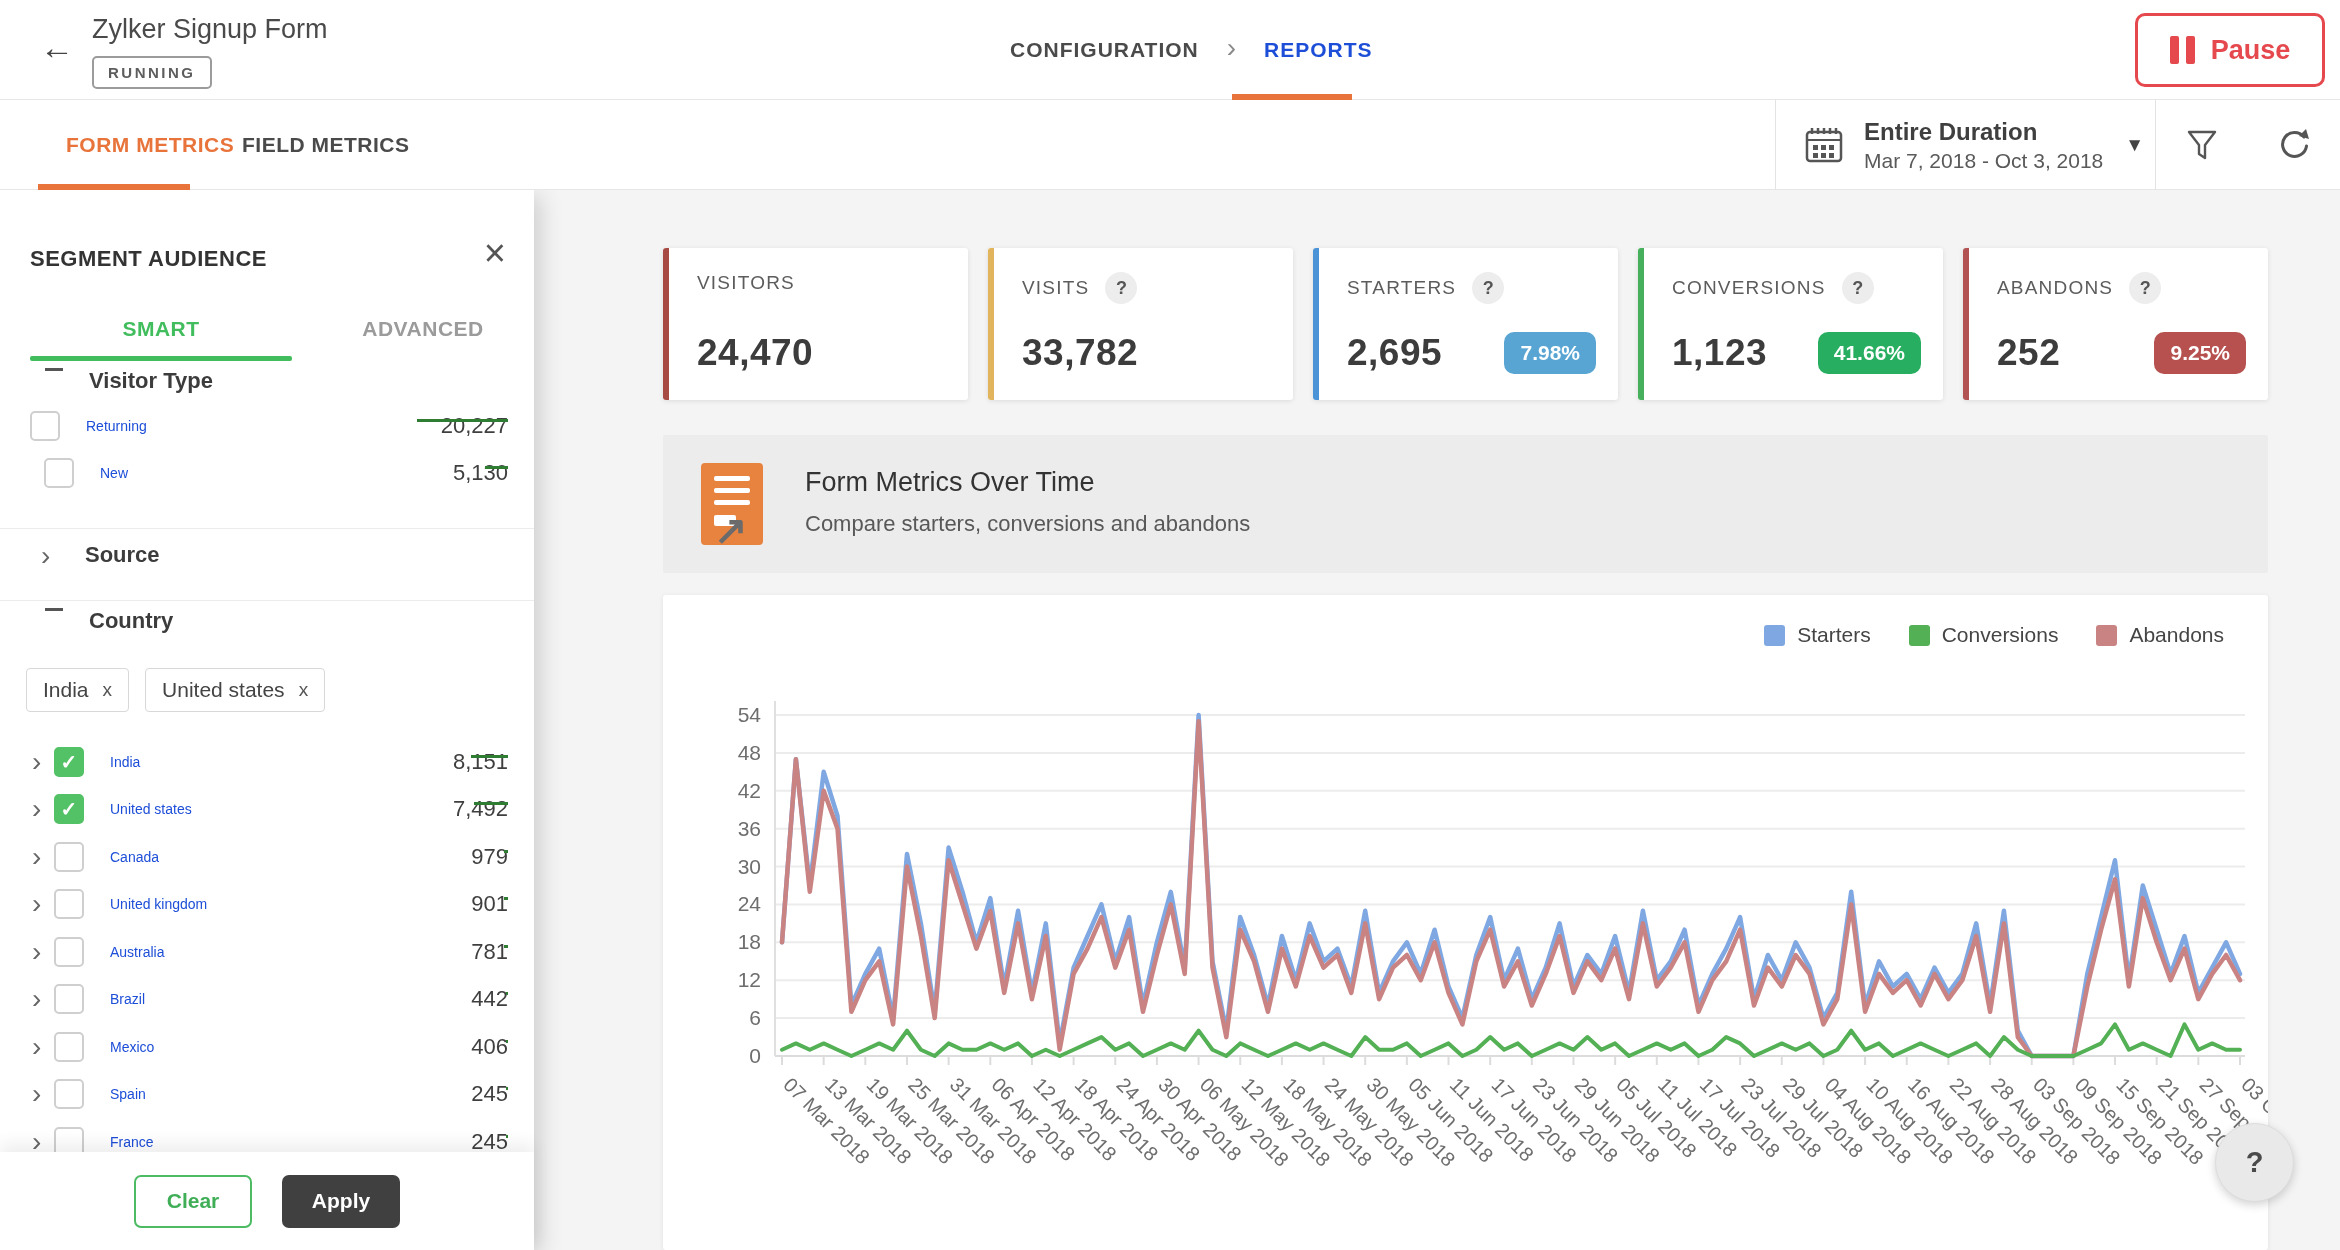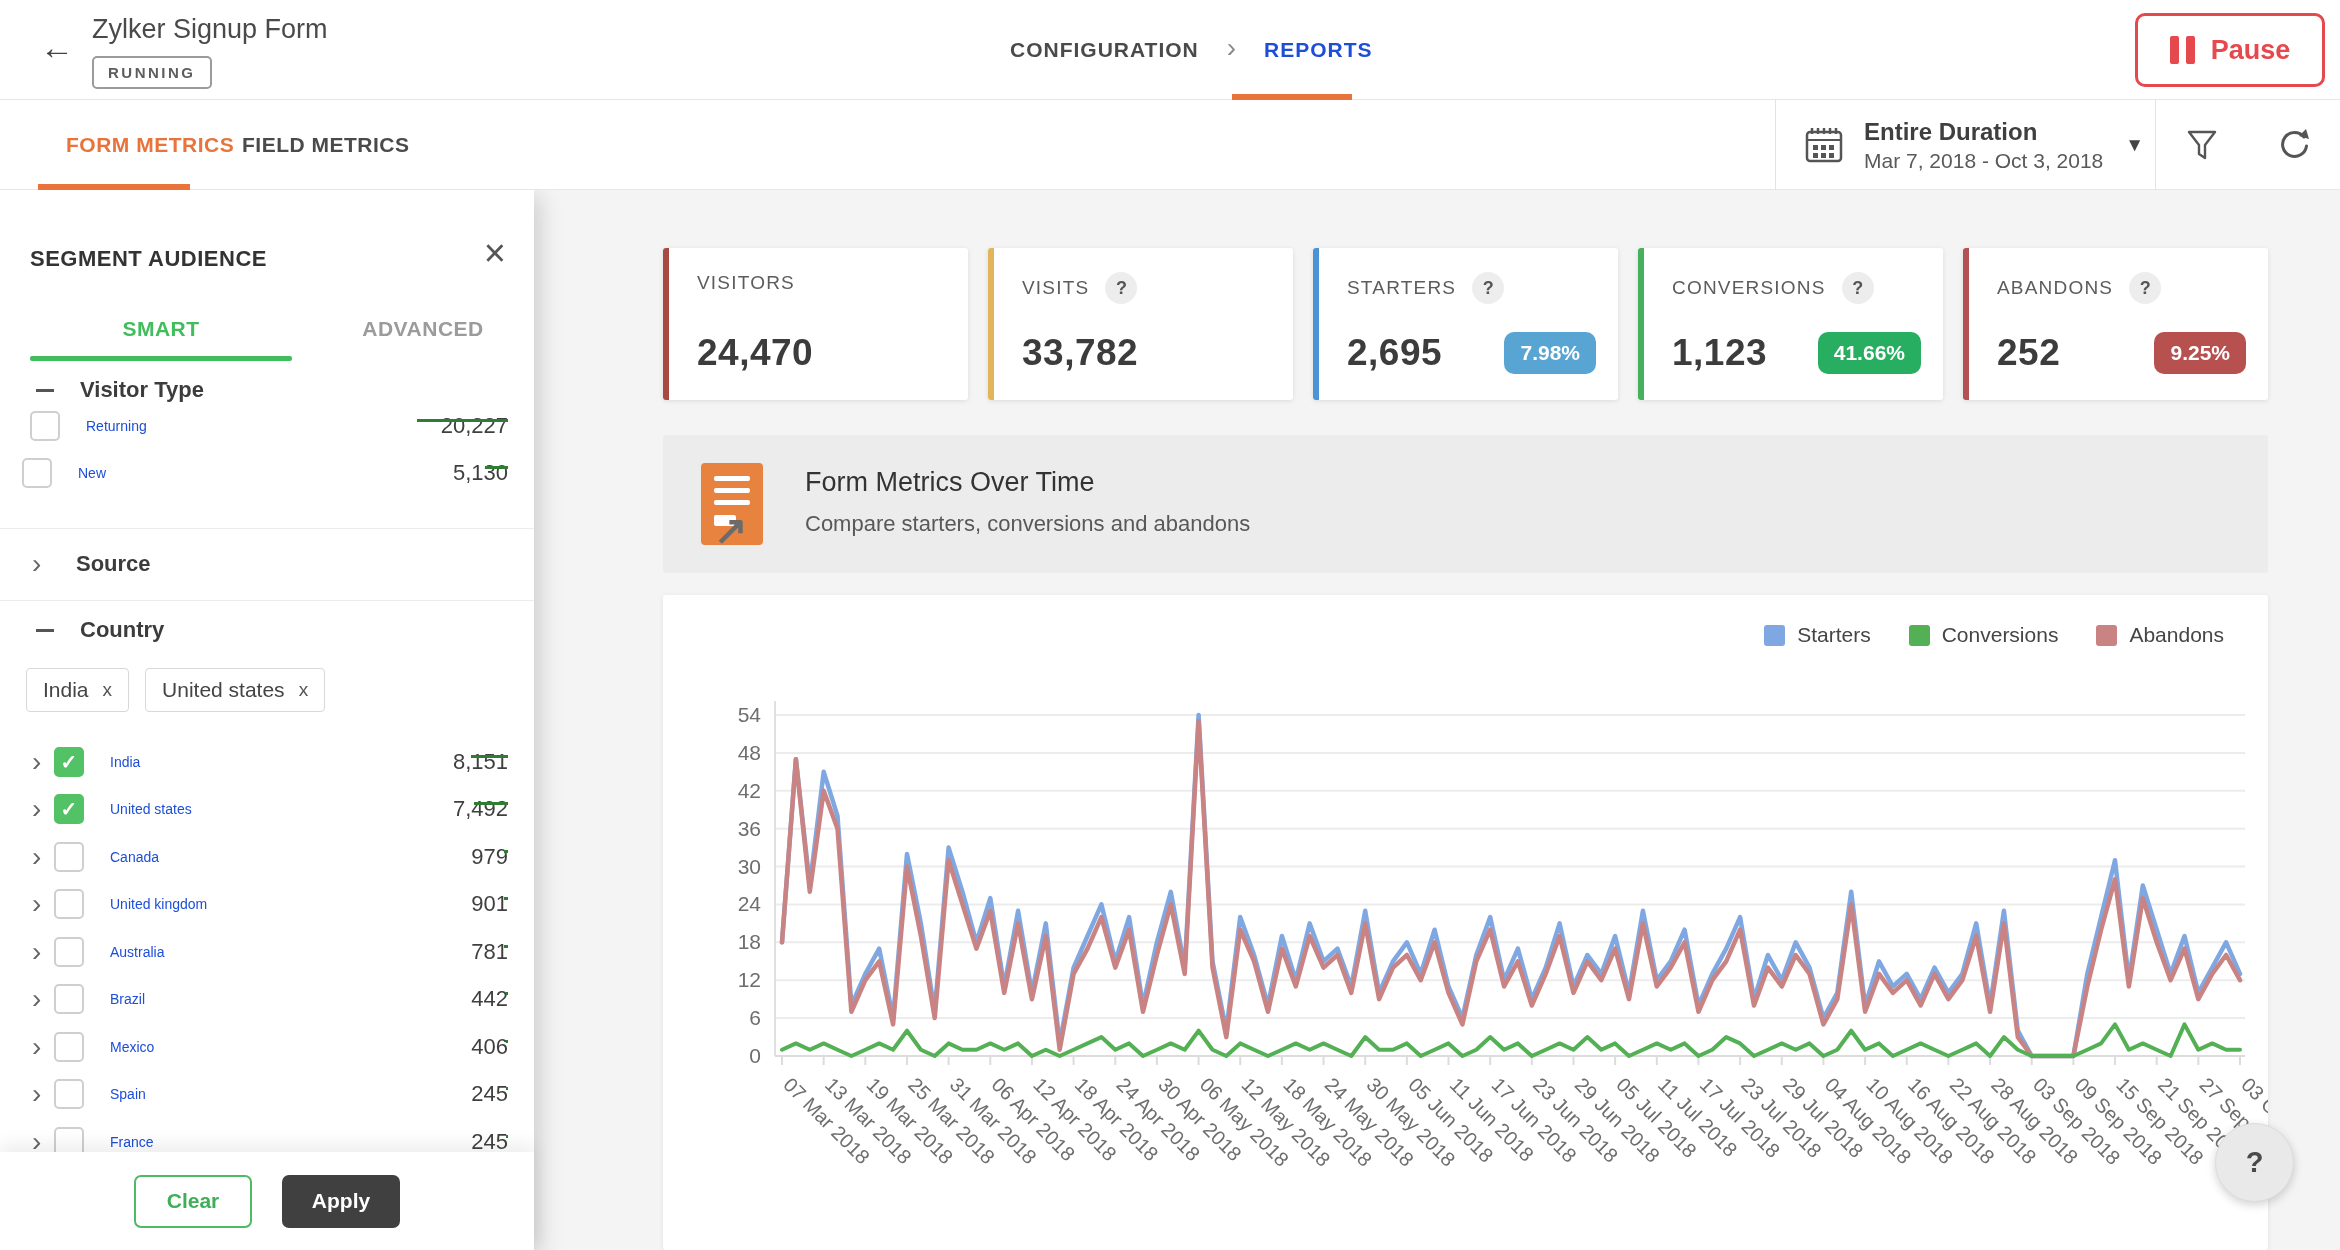--- a/index.html
+++ b/index.html
@@ -37,21 +37,21 @@
   .tool-btn { cursor:pointer; display:flex; align-items:center; justify-content:center; width:50px; height:50px; }
 
   
   .segment-panel { position:absolute; left:0; top:190px; width:534px; height:1060px; background:#fff; box-shadow:6px 6px 22px rgba(0,0,0,.16); z-index:20; }
   .panel-title { position:absolute; left:30px; top:56px; font-size:22px; font-weight:bold; letter-spacing:.5px; color:#333; }
   .panel-close { position:absolute; right:28px; top:44px; font-size:38px; color:#555; cursor:pointer; line-height:1; }
   .seg-tab { position:absolute; top:116px; width:262px; height:46px; display:flex; align-items:center; justify-content:center; font-size:21px; letter-spacing:.5px; font-weight:bold; color:#9b9b9b; cursor:pointer; }
   .seg-tab.smart { left:30px; color:#42bd5d; }
   .seg-tab.advanced { left:292px; }
   .smart-underline { position:absolute; left:30px; top:166px; width:262px; height:5px; background:#42bd5d; border-radius:2px; }
-  .section-head { position:absolute; left:0; width:100%; height:44px; display:flex; align-items:center; cursor:pointer; }
+  .section-head { position:absolute; left:9px; width:100%; height:44px; display:flex; cursor:pointer; }
   .collapse-dash { width:18px; height:3px; background:#555; margin-left:36px; }
   .row-chevron { margin-left:32px; width:22px; font-size:28px; color:#666; line-height:1; }
   .section-label { margin-left:26px; font-size:22px; font-weight:bold; color:#3c3c3c; }
   .divider { position:absolute; left:0; width:100%; border-top:1px solid #ececec; }
   .rows { position:absolute; left:0; width:100%; }
   .seg-row { height:47.5px; display:flex; align-items:center; position:relative; }
   .checkbox { width:30px; height:30px; border:2px solid #cfcfcf; border-radius:5px; background:#fff; flex:none; display:flex; align-items:center; justify-content:center; cursor:pointer; }
   .checkbox.checked { background:#53c165; border-color:#53c165; color:#fff; font-size:20px; font-weight:bold; }
   .seg-row .label { margin-left:26px; font-size:14px; color:#1d4ed8; }
   .valblock { position:absolute; right:26px; top:50%; transform:translateY(-50%); width:120px; text-align:right; }
@@ -169,21 +169,21 @@
   <div class="section-head" style="top:178px">
     <span class="collapse-dash"></span>
     <span class="section-label">Visitor Type</span>
   </div>
   <div class="rows" id="visitor-rows" style="top:212px">
       <div class="seg-row" style="padding-left: 30px;">
         <span class="checkbox"></span>
         <span class="label">Returning</span>
         <span class="valblock"><span class="val">20,227</span><span class="valtrack"><span class="valfill" style="width: 91px;"></span></span></span>
       </div>
-      <div class="seg-row" style="padding-left: 22px;">
+      <div class="seg-row" style="padding-left: 12px; margin-left: 32px;">
         <span class="checkbox"></span>
         <span class="label">New</span>
         <span class="valblock"><span class="val">5,130</span><span class="valtrack"><span class="valfill" style="width: 23px;"></span></span></span>
       </div>
     </div>
 
   <div class="divider" style="top:338px"></div>
 
   <div class="section-head" style="top:352px">
     <span class="row-chevron">›</span>

